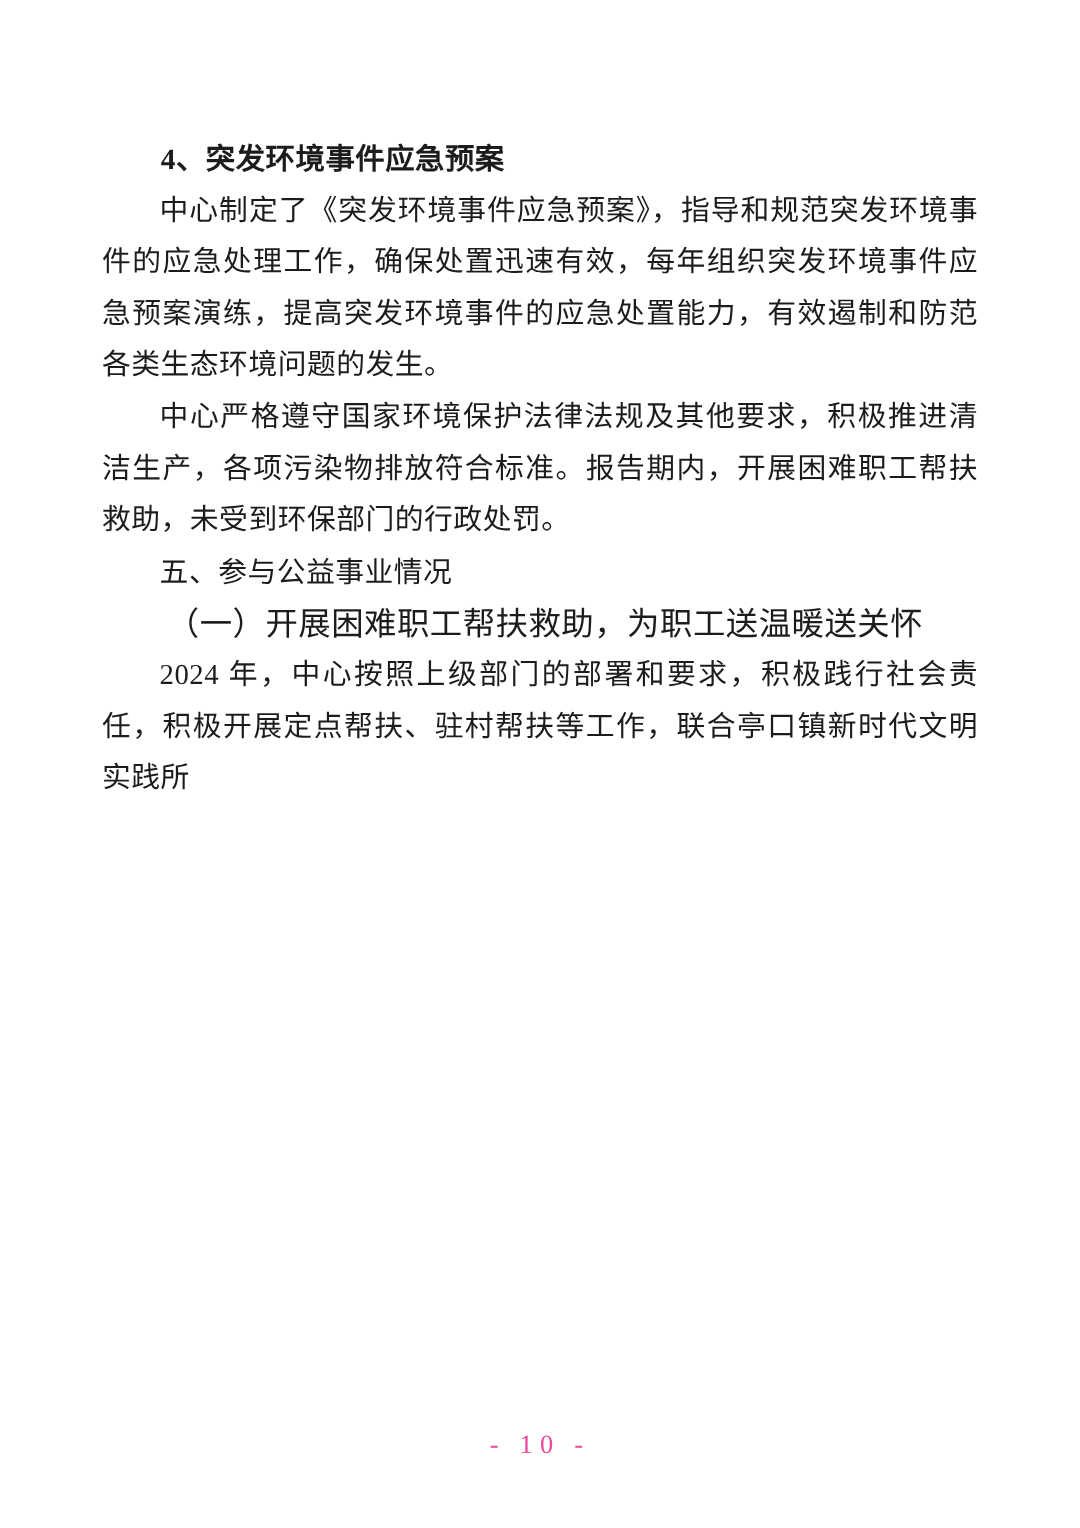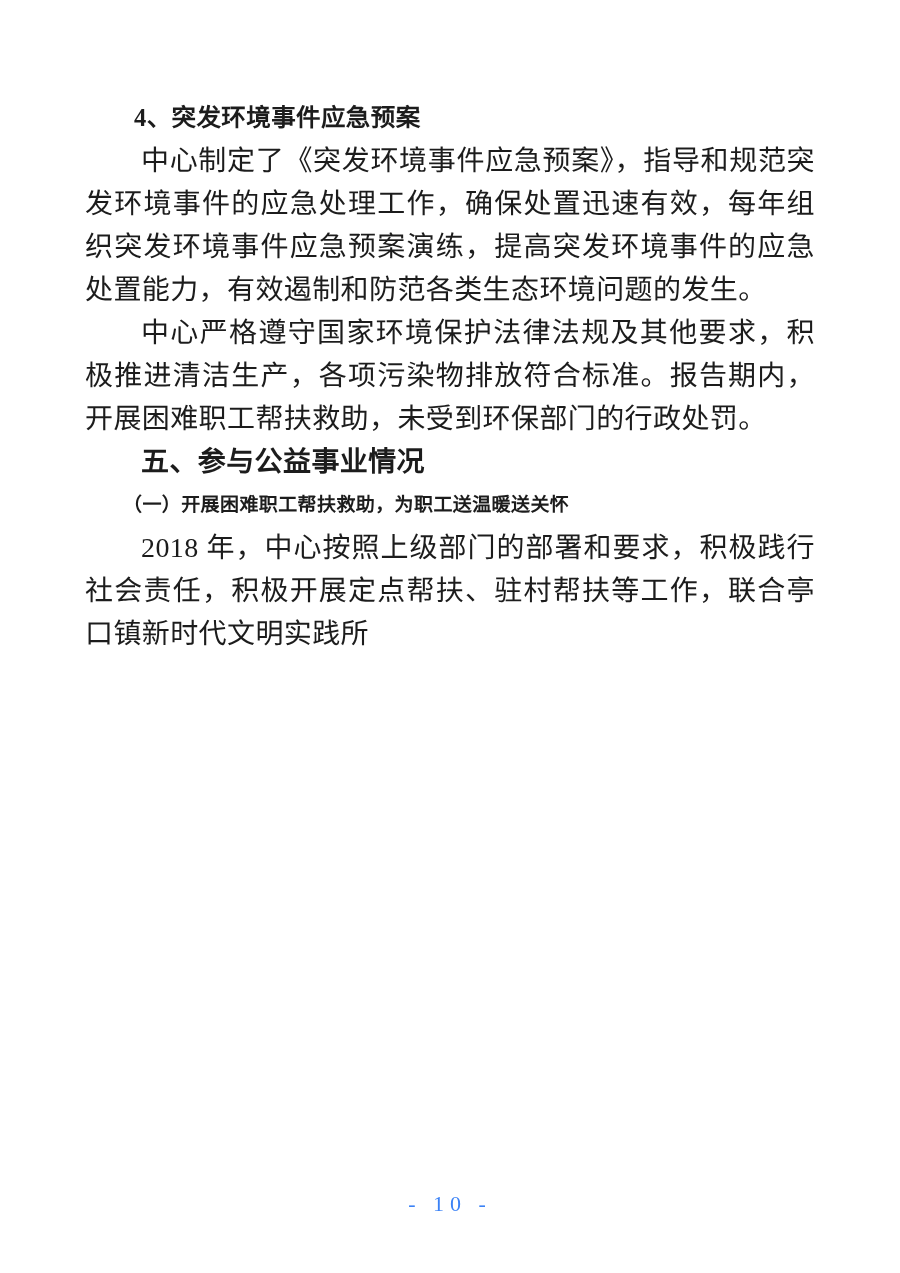--- a/index.html
+++ b/index.html
@@ -13,58 +13,58 @@
     height: 1273px;
     margin: 0 auto;
     background: #ffffff;
     color: #1c1c1c;
     font-family: "Liberation Serif", "DejaVu Serif", serif;
     overflow: hidden;
   }
   .content {
     position: absolute;
     left: 85px;
-    top: 96px;
+    top: 112px;
     width: 730px;
   }
   .content > * {
     margin: 0;
     padding: 0;
-    font-size: 28px;
+    font-size: 24px;
     line-height: 43px;
     text-indent: 2em;
     letter-spacing: 0.4px;
   }
   p.para {
     font-weight: normal;
     text-align: justify;
     text-justify: inter-ideograph;
   }
   h2.h-numbered {
     font-weight: bold;
     font-size: 24.5px;
   }
   h1.h-section {
     font-family: "Liberation Sans", "DejaVu Sans", sans-serif;
-    font-weight: bold;
-    font-size: 28px;
+    font-weight: normal;
+    font-size: 24px;
   }
   h3.h-sub {
-    font-weight: bold;
-    font-size: 19px;
+    font-weight: normal;
+    font-size: 27px;
   }
   .pagenum {
     position: absolute;
     left: 0;
     right: 0;
     bottom: 56px;
     text-align: center;
     font-size: 22px;
     letter-spacing: 6px;
-    color: #3b82f6;
+    color: #ec4899;
   }
 </style>
 </head>
 <body>
 
 <div class="page">
   <div class="content">
 
     <h2 class="h-numbered">4、突发环境事件应急预案</h2>
 
@@ -74,18 +74,18 @@
 
 
     <p class="para">中心严格遵守国家环境保护法律法规及其他要求，积极推进清洁生产，各项污染物排放符合标准。报告期内，开展困难职工帮扶救助，未受到环保部门的行政处罚。</p>
 
     <h1 class="h-section">五、参与公益事业情况</h1>
 
     <h3 class="h-sub">（一）开展困难职工帮扶救助，为职工送温暖送关怀</h3>
 
 
 
-    <p class="para">2018 年，中心按照上级部门的部署和要求，积极践行社会责任，积极开展定点帮扶、驻村帮扶等工作，联合亭口镇新时代文明实践所</p>
+    <p class="para">2024 年，中心按照上级部门的部署和要求，积极践行社会责任，积极开展定点帮扶、驻村帮扶等工作，联合亭口镇新时代文明实践所</p>
 
   </div>
 
   <div class="pagenum">- 10 -</div>
 </div>
 
 </body></html>

